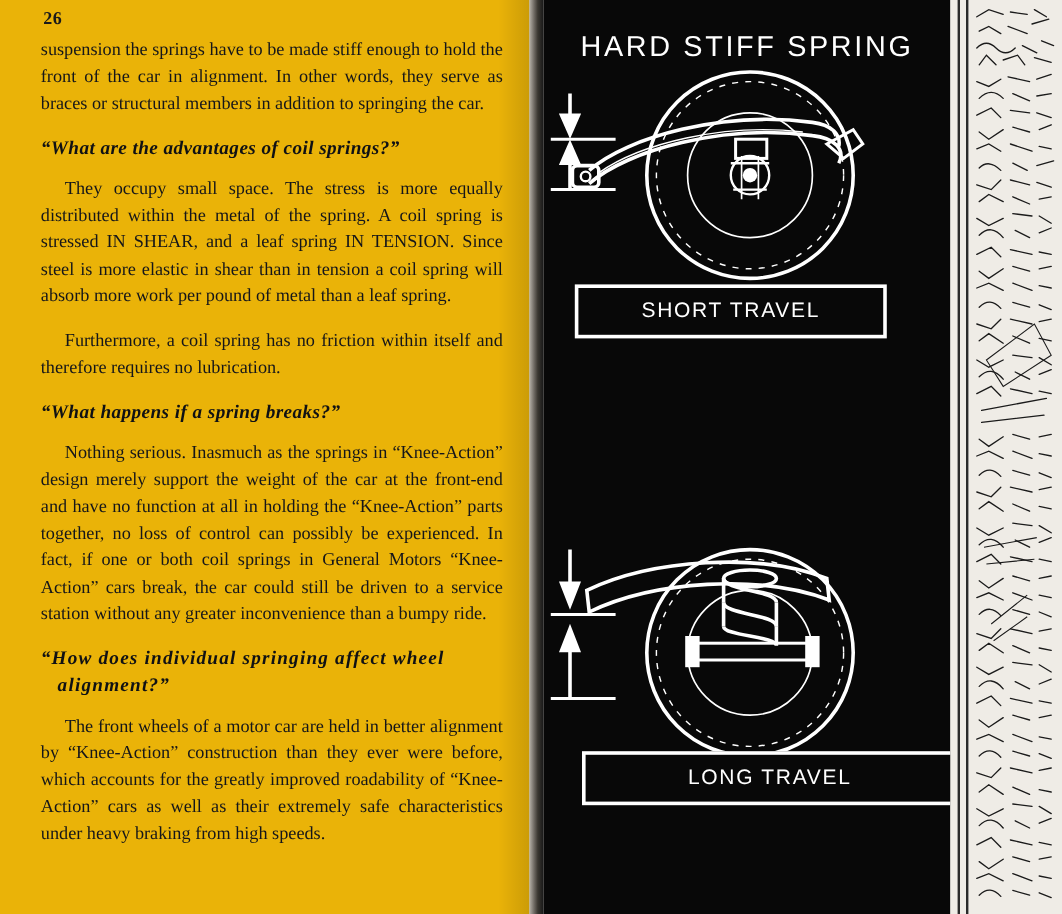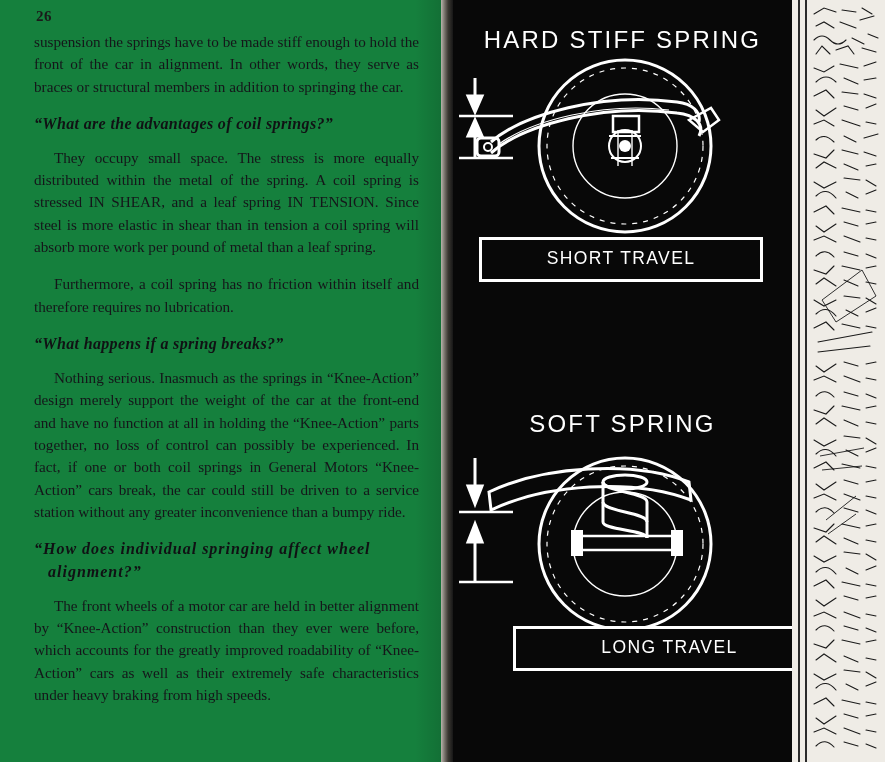--- a/index.html
+++ b/index.html
@@ -19,21 +19,21 @@
     height: 762px;
     display: flex;
     background: #f2f0ec;
   }
 
   
   .text-col {
     position: relative;
     width: 441px;
     height: 762px;
-    background: #15803d;
+    background: #eab308;
     box-sizing: border-box;
     padding: 8px 22px 0 34px;
   }
   .text-col::after {
     
     content: "";
     position: absolute;
     top: 0; right: 0; bottom: 0;
     width: 26px;
     background: linear-gradient(to right, rgba(0,0,0,0.0), rgba(0,0,0,0.13));
@@ -114,22 +114,22 @@
     background: #080808;
     text-align: center;
     font-family: "Liberation Sans", sans-serif;
     font-size: 17.5px;
     letter-spacing: 1.4px;
     line-height: 1.35;
     color: #ffffff;
     padding: 7px 0 8px 0;
     box-sizing: border-box;
   }
-  .caption-box.c1 { left: 26px; top: 237px; width: 284px; }
-  .caption-box.c2 { left: 32px; top: 626px; width: 313px; margin-left: 28px; }
+  .caption-box.c1 { left: 26px; top: 237px; width: 260px; }
+  .caption-box.c2 { left: 32px; top: 626px; width: 313px; }
 
   .illus { position: absolute; }
   .illus svg { display: block; }
 
   
   .notes {
     position: relative;
     width: 93px;
     height: 762px;
     background: #efece6;
@@ -215,21 +215,20 @@
         </g>
         <line x1="6" y1="58" x2="60" y2="58" stroke="#ffffff" stroke-width="2.5"></line>
         <line x1="6" y1="100" x2="60" y2="100" stroke="#ffffff" stroke-width="2.5"></line>
       </svg>
     </div>
 
     <div class="caption-box c1">
       <div>SHORT TRAVEL</div>
     </div>
 
-    <div class="plate-title t2">SOFT SPRING</div>
 
     <div class="illus" style="left:0px; top:452px;">
       <svg width="339" height="180" viewBox="0 0 339 180">
 
         <circle cx="172" cy="92" r="86" fill="none" stroke="#ffffff" stroke-width="3"></circle>
         <circle cx="172" cy="92" r="78" fill="none" stroke="#ffffff" stroke-width="1.2" stroke-dasharray="5 6"></circle>
         <circle cx="172" cy="92" r="52" fill="none" stroke="#ffffff" stroke-width="1.4"></circle>
 
         <rect x="128" y="84" width="92" height="14" fill="none" stroke="#ffffff" stroke-width="2.5"></rect>
         <rect x="118" y="78" width="12" height="26" fill="#ffffff"></rect>

